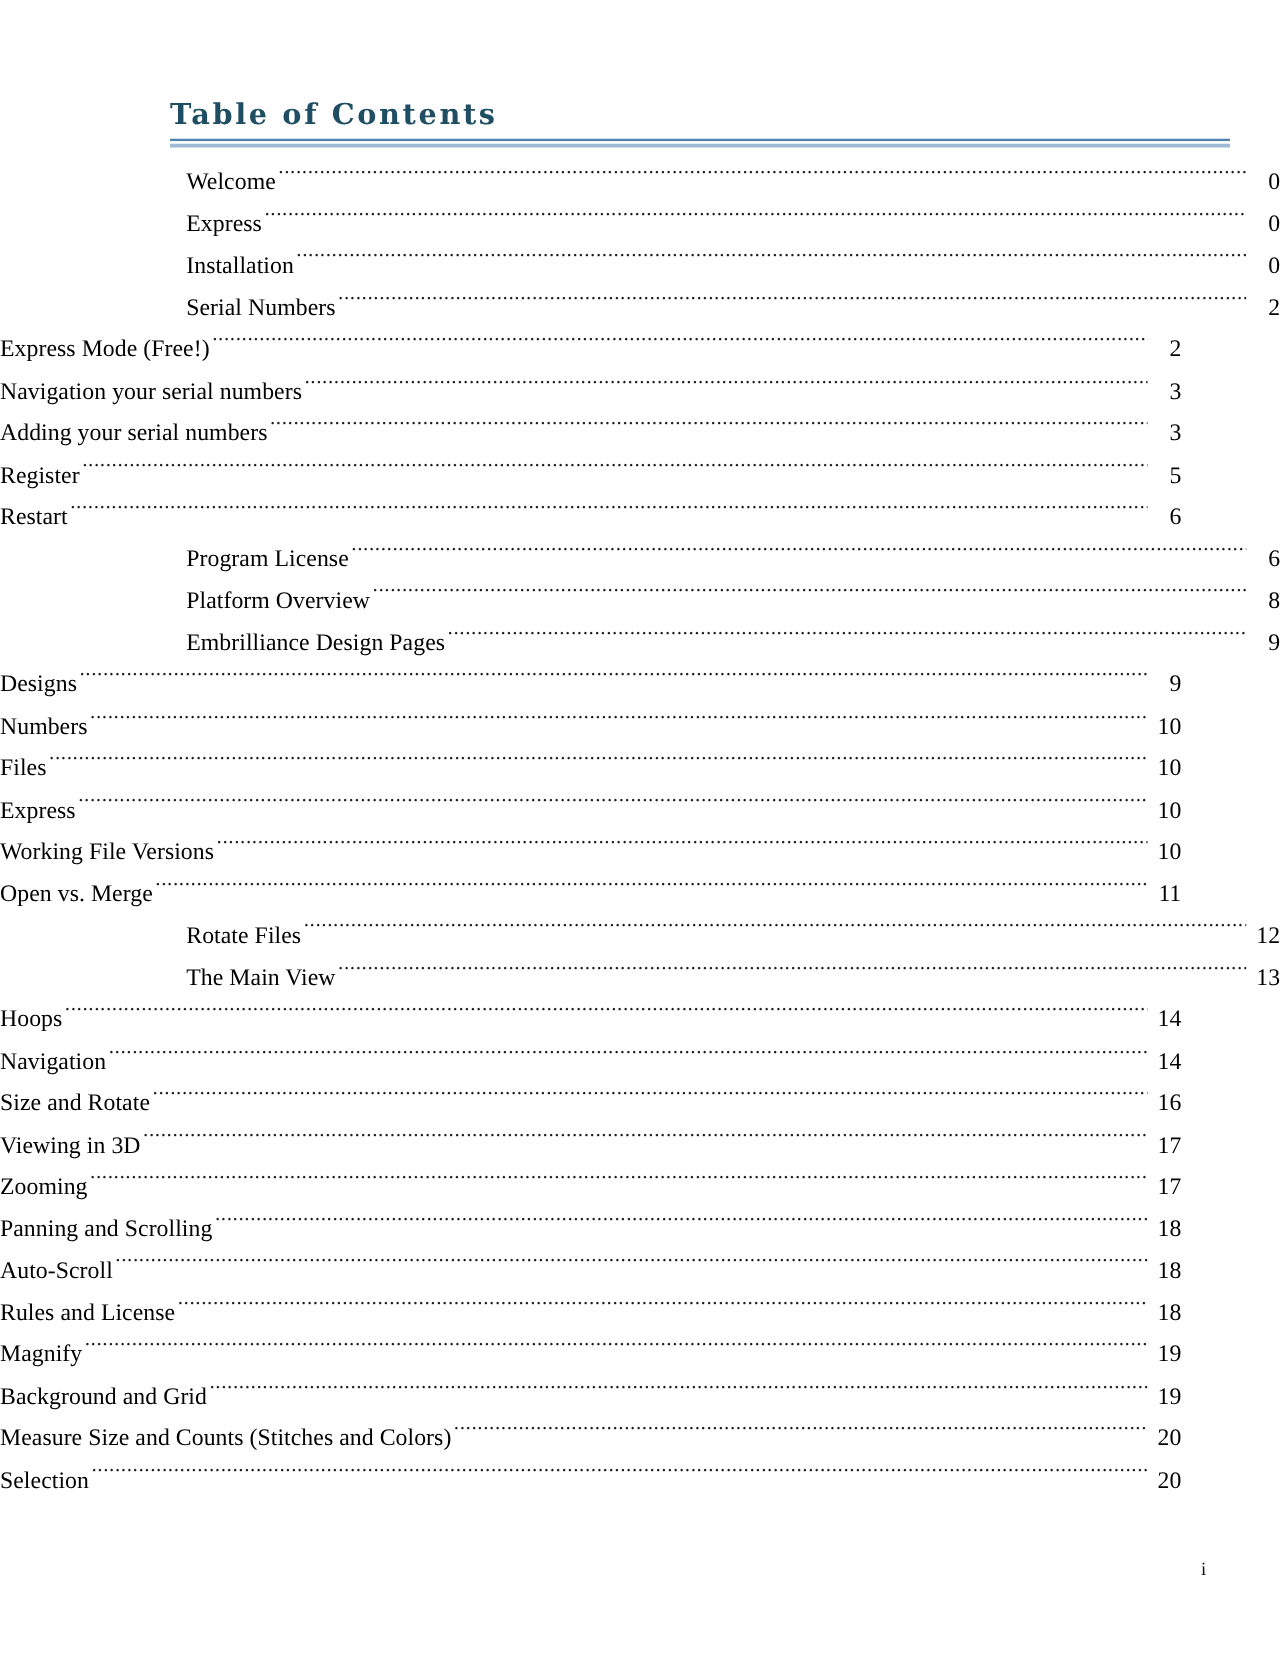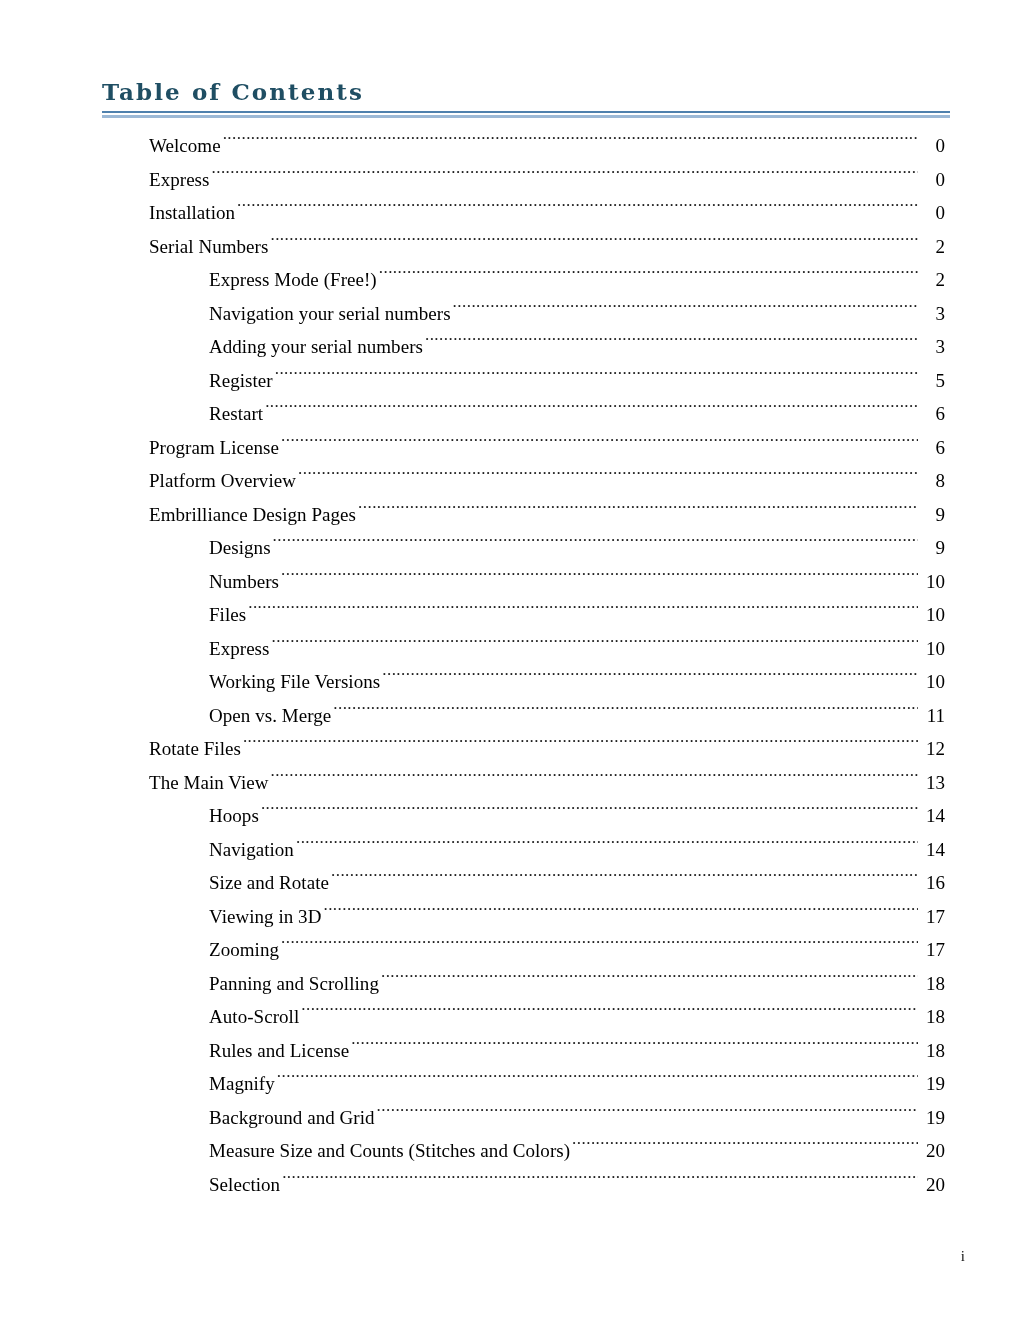--- a/index.html
+++ b/index.html
@@ -22,21 +22,21 @@
     left: 0;
     top: 0;
     width: 1024px;
     height: 1326px;
     background: #ffffff;
   }
 
   
   .toc-heading-block {
     position: absolute;
-    left: 102px;
+    left: 136px;
     top: 78px;
     width: 848px;
   }
   .toc-title {
     font-family: "DejaVu Serif", "Liberation Serif", serif;
     font-weight: bold;
     font-size: 23px;
     line-height: 28px;
     letter-spacing: 2.1px;
     color: #1f4e63;
@@ -72,24 +72,22 @@
     position: relative;
     height: 33.5px;
     line-height: 33.5px;
     display: flex;
     align-items: baseline;
     white-space: nowrap;
     font-size: 19px;
   }
   .toc-entry.level-1 {
     padding-left: 149px;
-    padding-right: 79px;
   }
   .toc-entry.level-2 {
-    padding-left: 209px;
     padding-right: 79px;
   }
   .entry-label {
     flex: 0 0 auto;
     letter-spacing: 0.05px;
   }
   .entry-leader {
     flex: 1 1 auto;
     overflow: hidden;
     position: relative;

